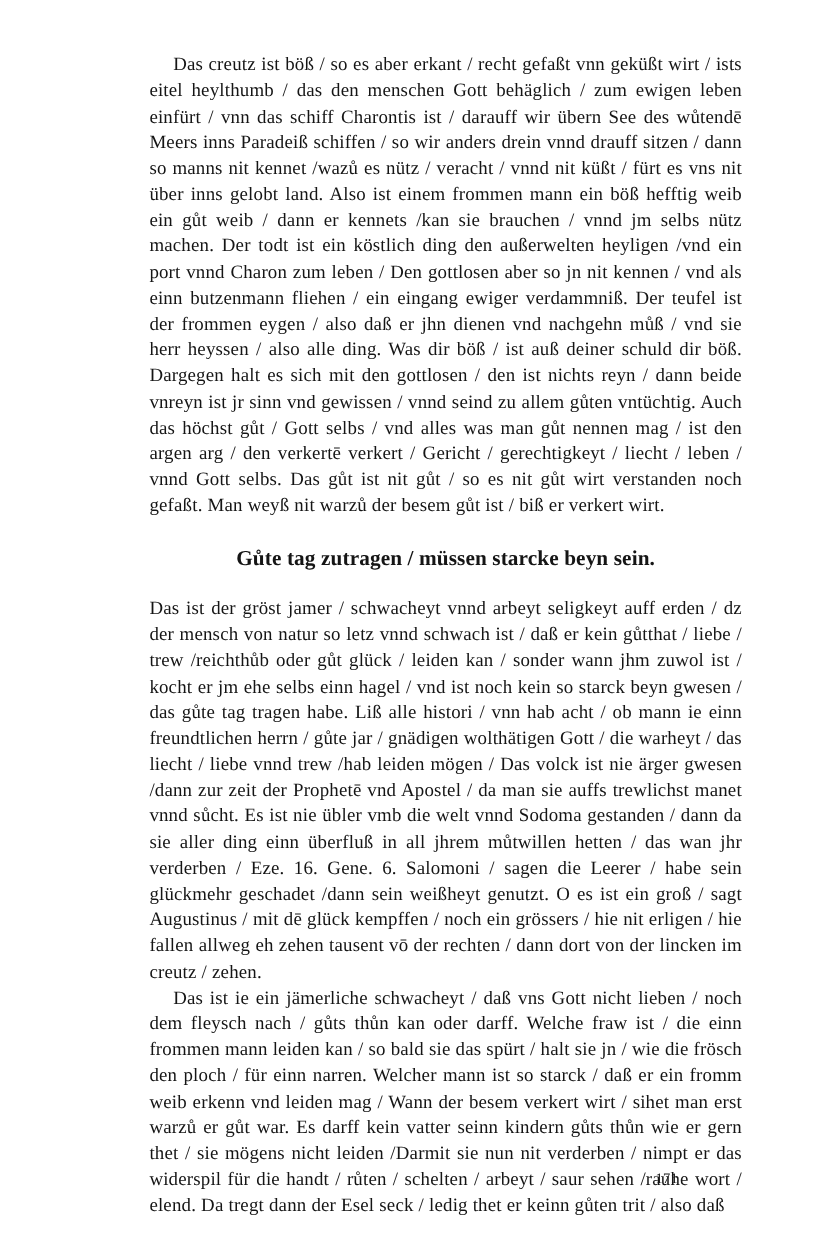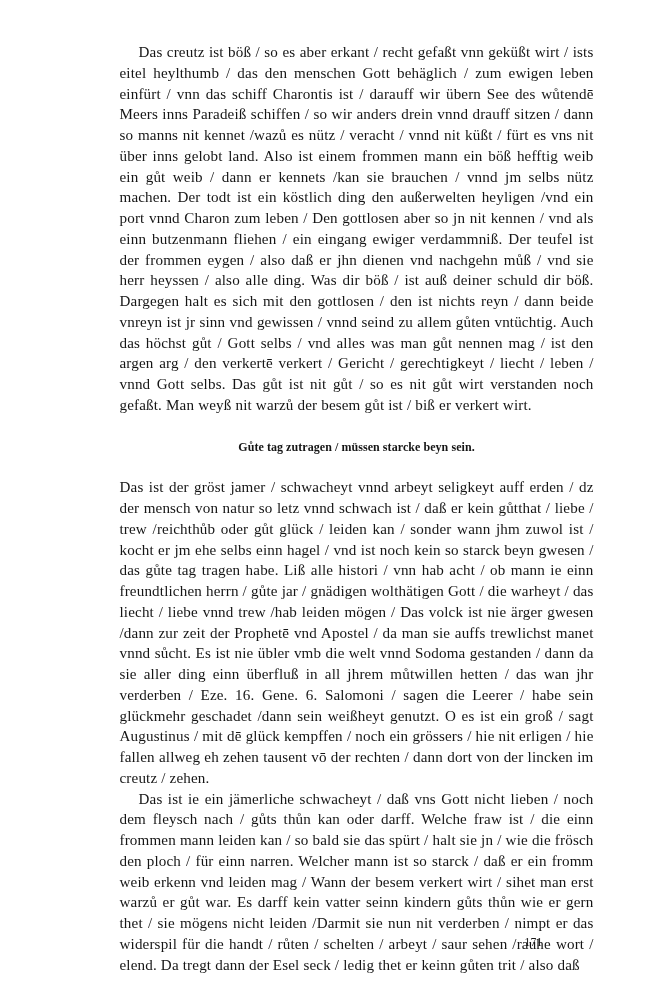--- a/index.html
+++ b/index.html
@@ -39,21 +39,21 @@
     word-spacing: 0.005em;
   }
   p.body-text.indented {
     text-indent: 19px;
   }
   p.body-text.flush {
     text-indent: 0;
   }
   h2.section-heading {
     margin: 0;
-    font-size: 12px;
+    font-size: 17px;
     line-height: 20.75px;
     font-weight: bold;
     text-align: center;
     letter-spacing: 0.005em;
   }
   .gap-before-heading { height: 21px; }
   .gap-after-heading  { height: 20px; }
   .folio {
     position: absolute;
     right: 92px;

